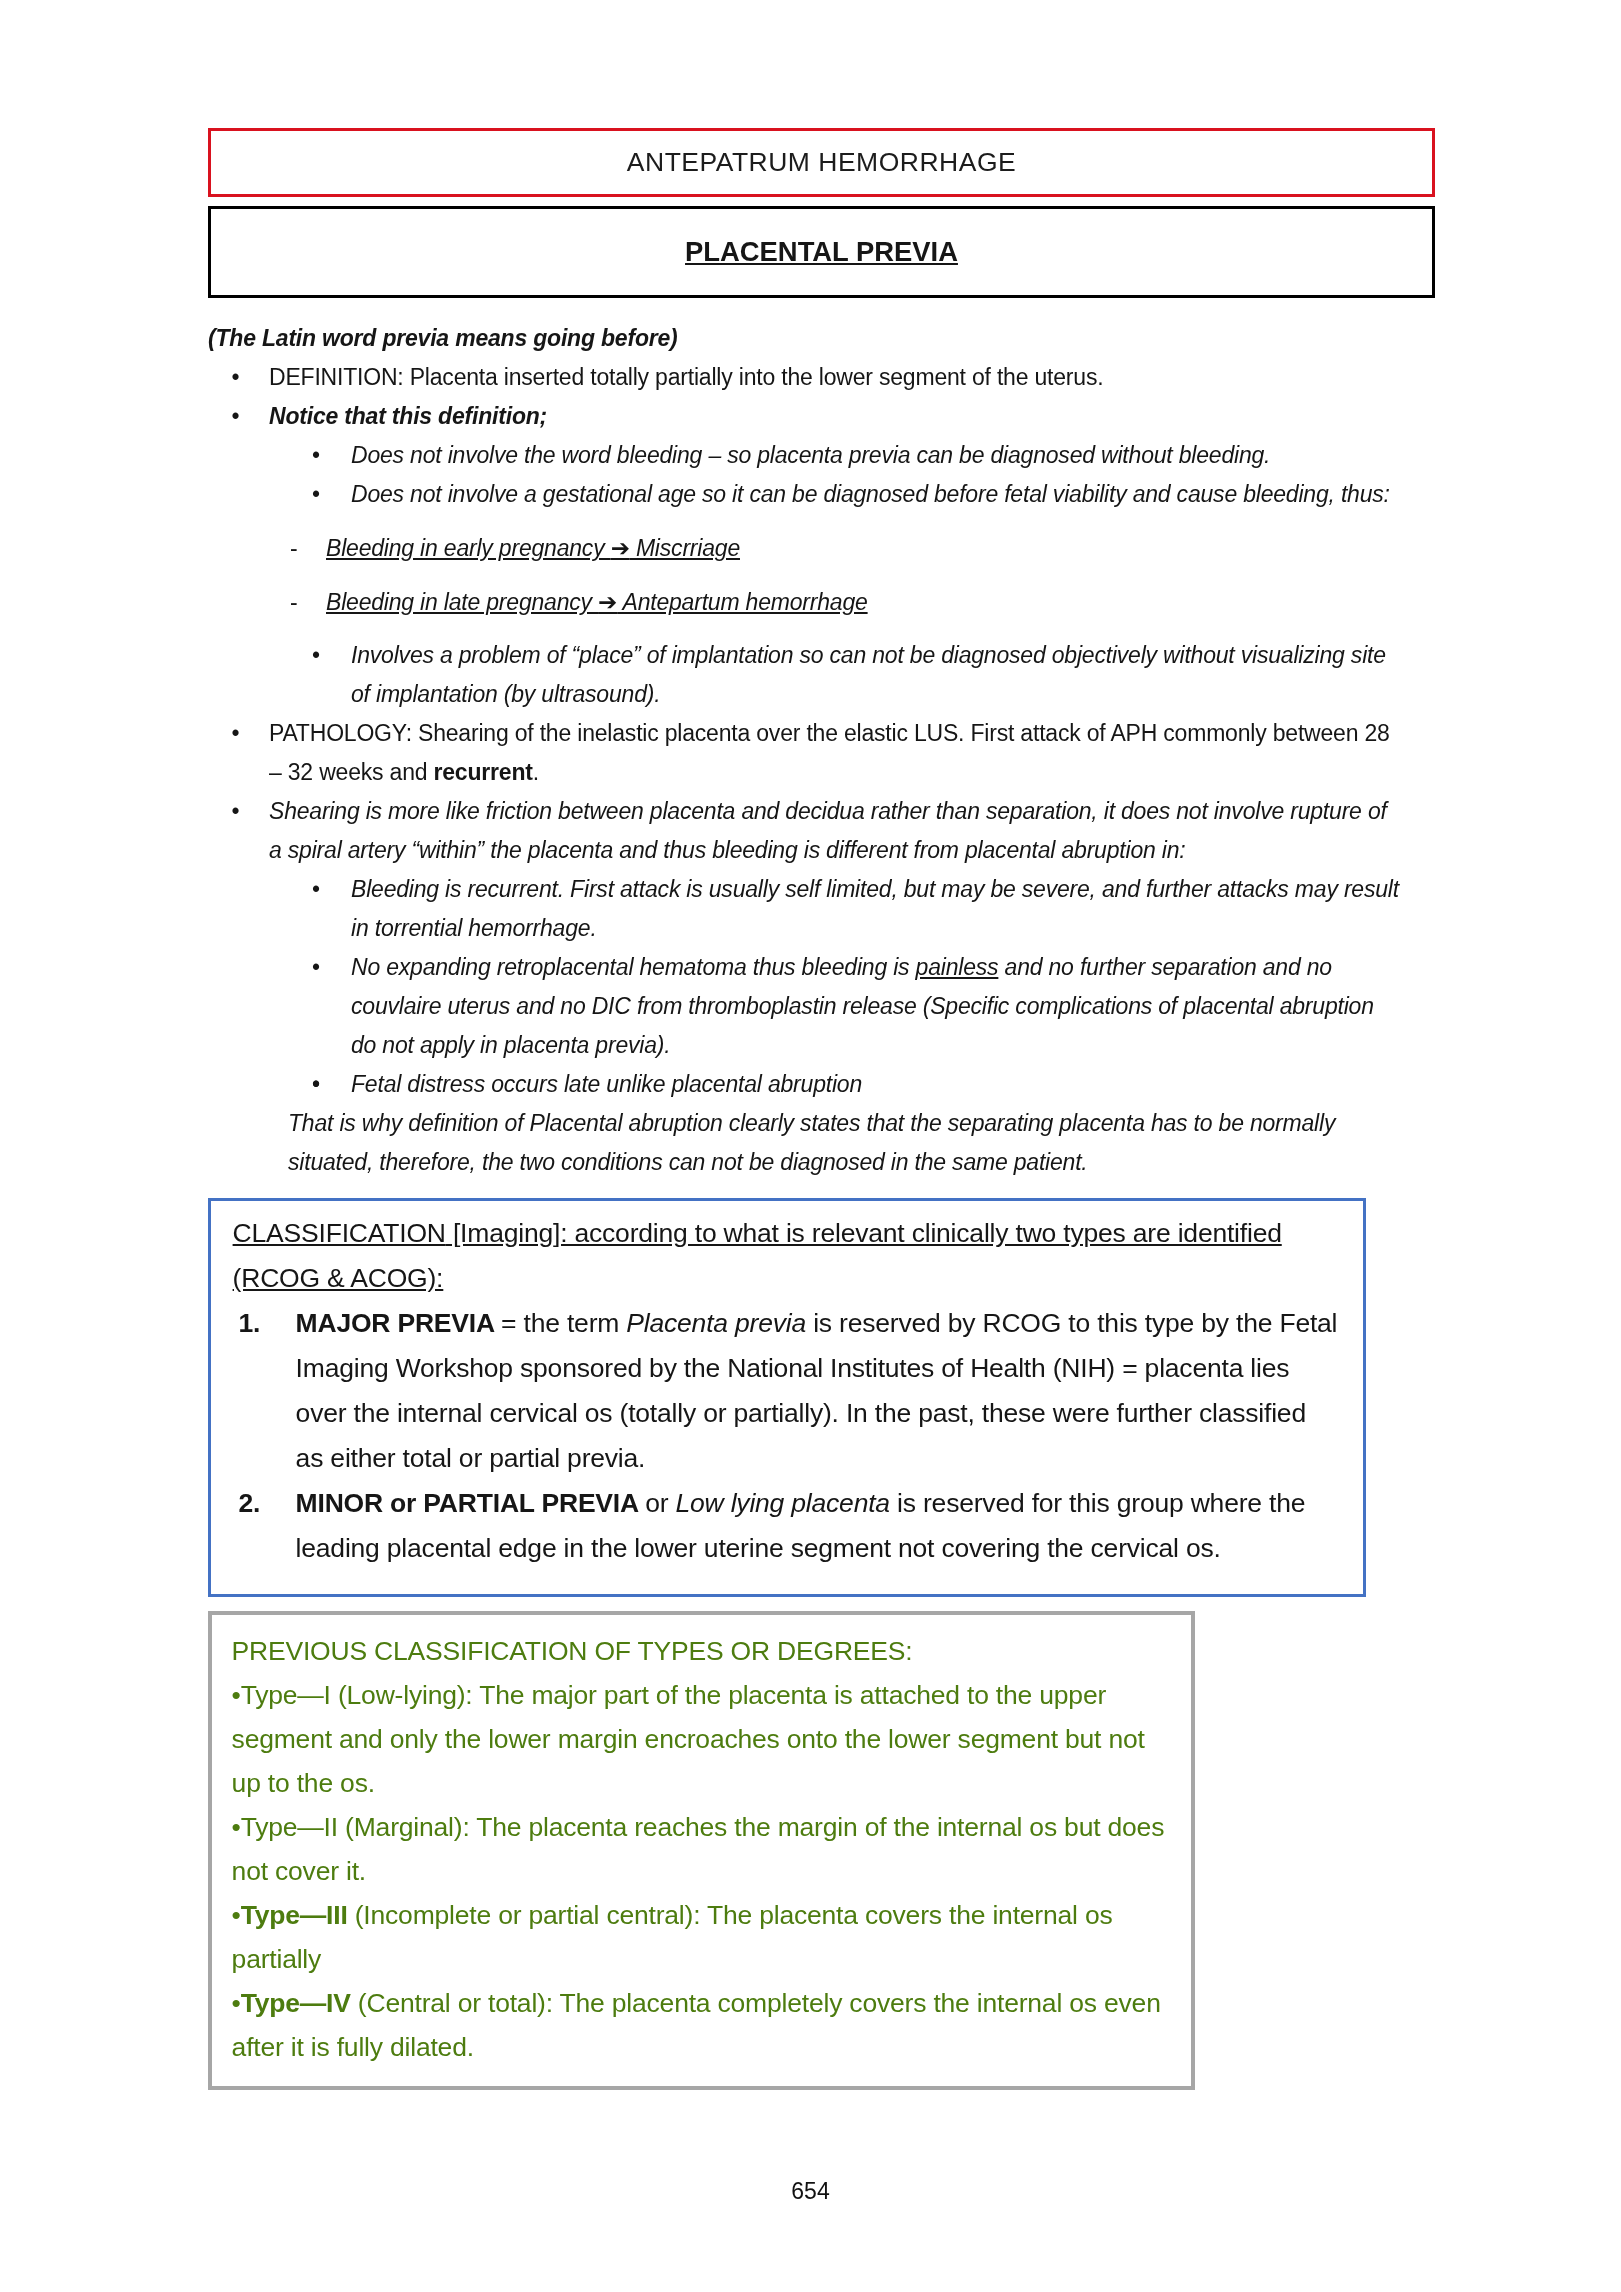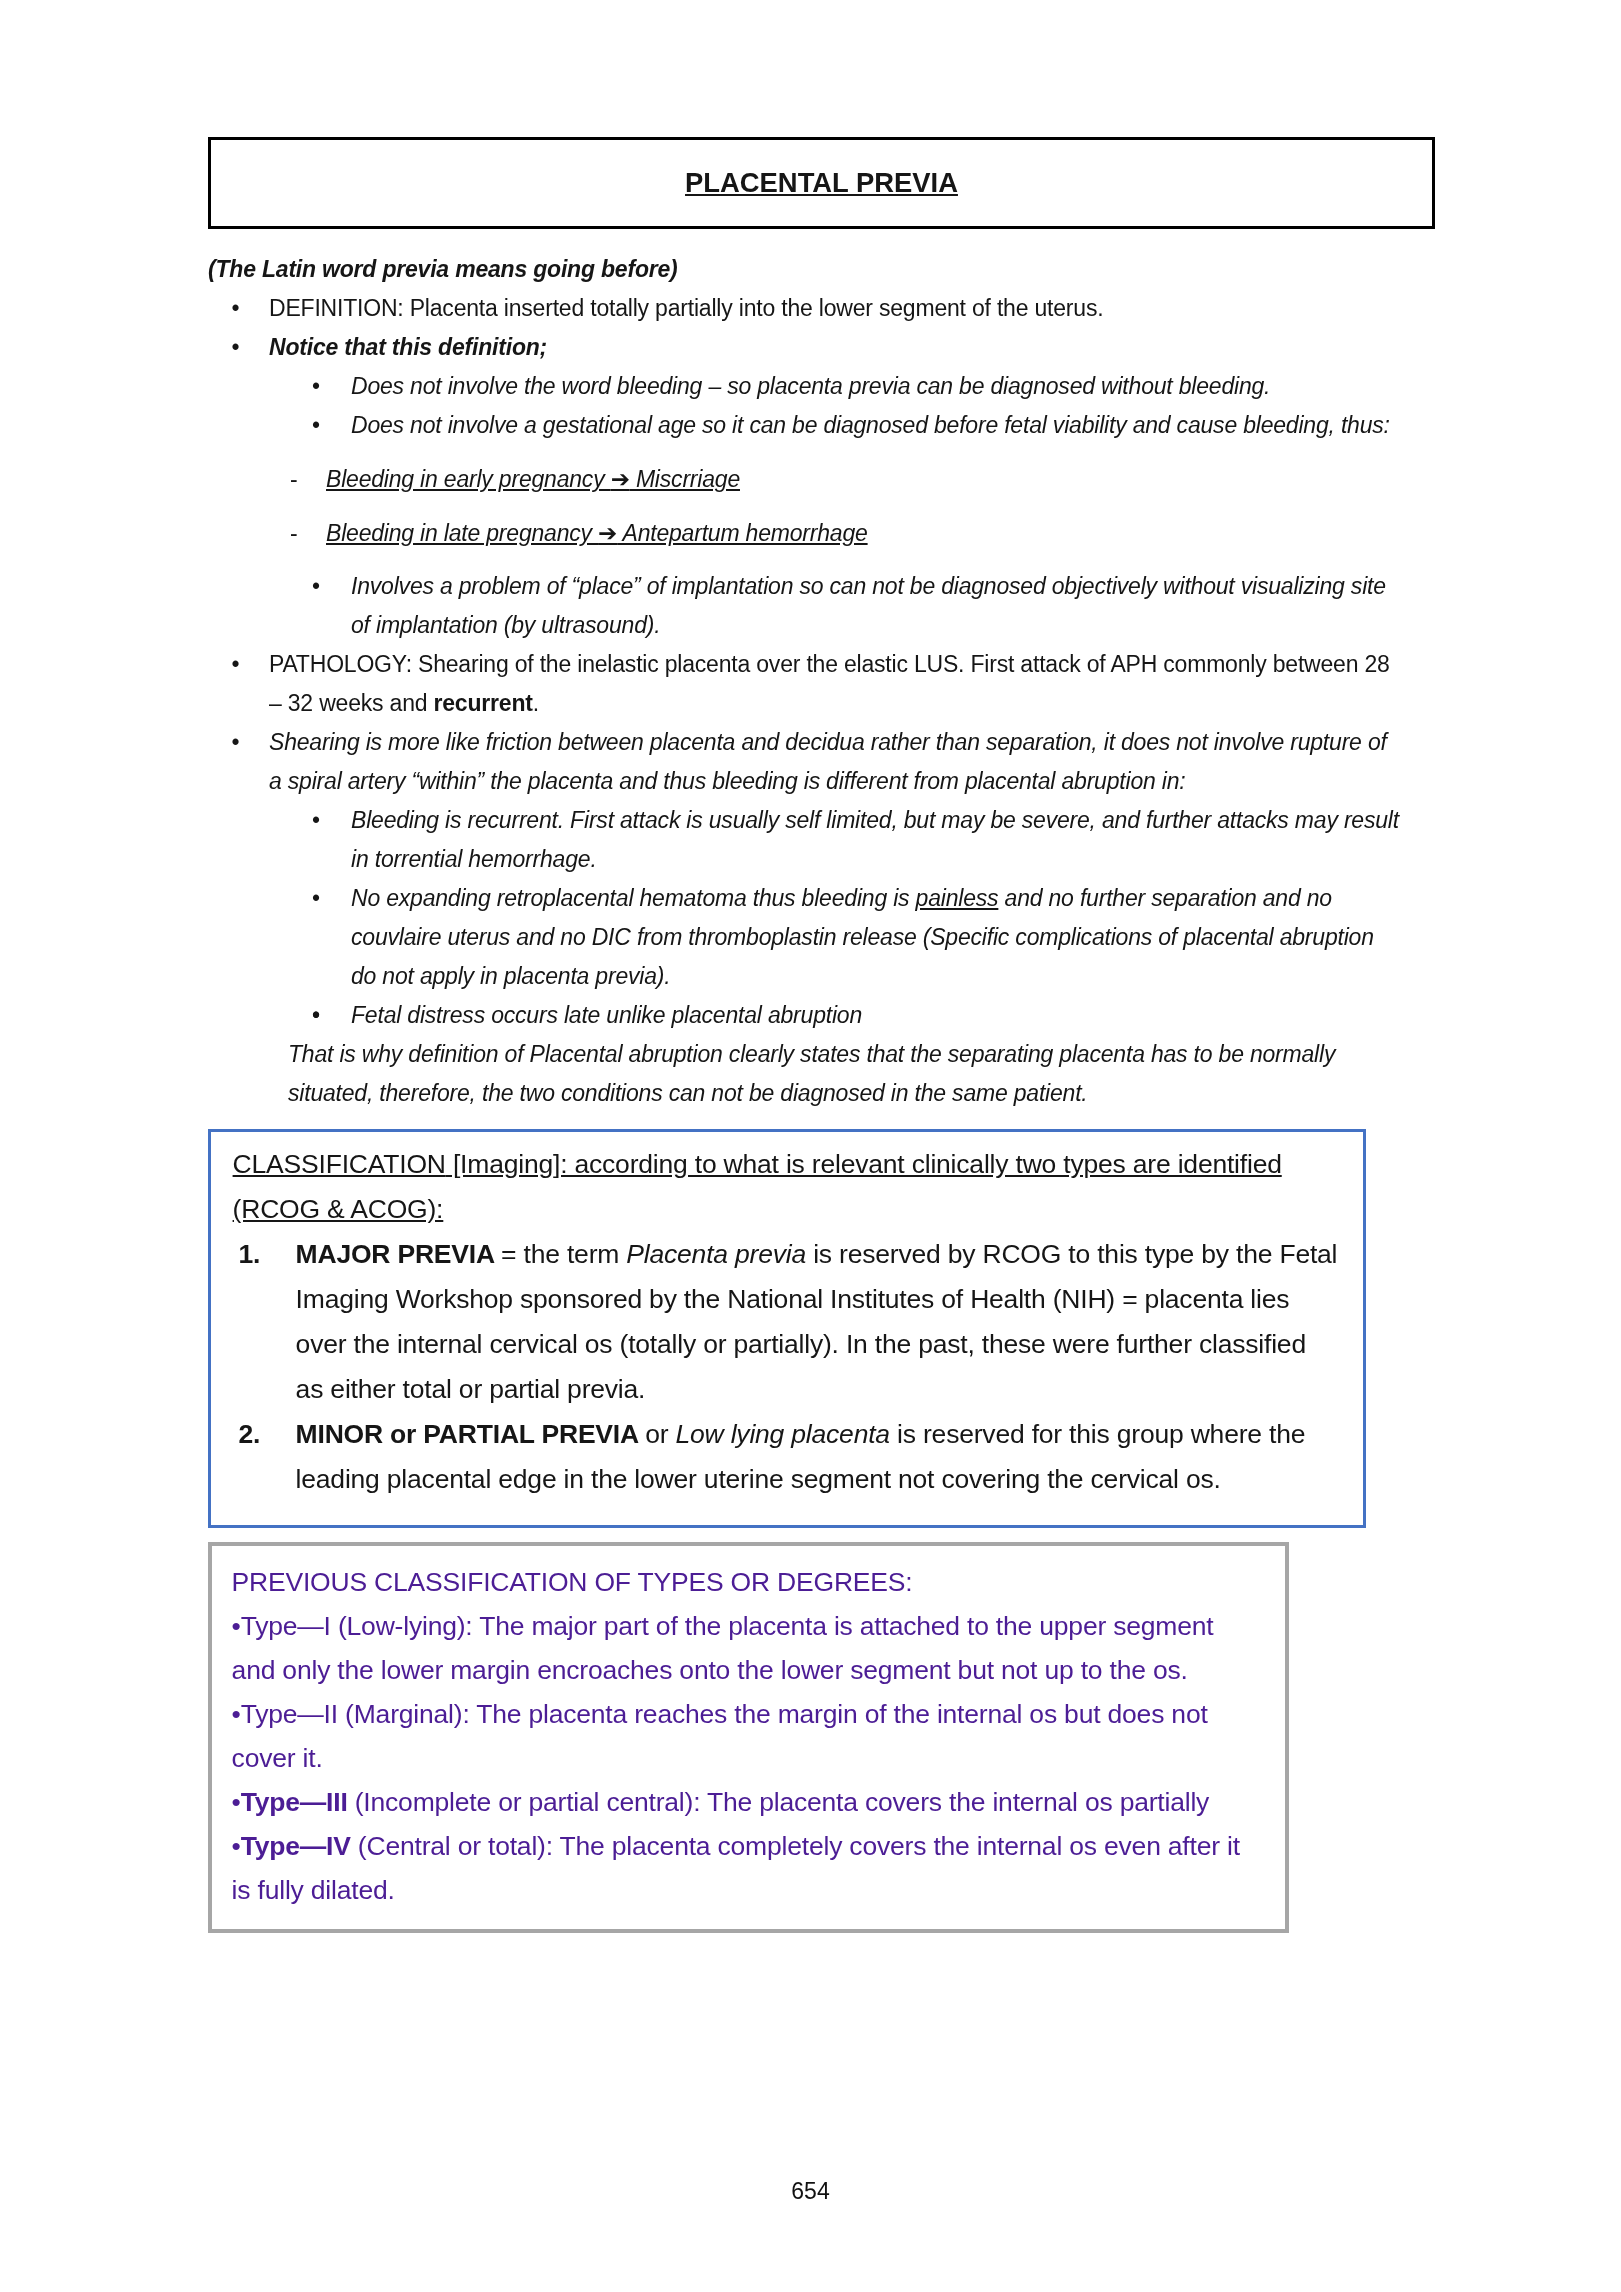--- a/index.html
+++ b/index.html
@@ -78,45 +78,48 @@
     line-height: 45px;
     letter-spacing: -0.2px;
   }
   .classification-heading { text-decoration: underline; }
   .num-item { position: relative; padding-left: 63px; }
   .num-item > .marker { position: absolute; left: 5.9px; top: 0; font-weight: bold; }
 
   .previous-box {
     margin-top: 13.7px;
     border: 4.9px solid #a6a6a6;
-    width: 1081px;
+    width: 987px;
     padding: 13.7px 21.6px 17.6px 19.6px;
     font-size: 26.5px;
     line-height: 44px;
     letter-spacing: -0.2px;
-    color: #4c1d95;
+    color: #4d7c0f;
   }
   .previous-box .type-line { margin: 0; }
 
   .page-number {
     position: absolute;
     left: 0;
     top: 2178px;
     width: 100%;
     text-align: center;
     font-size: 23px;
     color: #111111;
   }
 </style>
 </head>
 <body>
 
 <div class="page">
   <div class="content">
 
+    <div class="banner">
+      <span>ANTEPATRUM HEMORRHAGE</span>
+    </div>
 
     <div class="title-box">
       <span class="title-text">PLACENTAL PREVIA</span>
     </div>
 
     <div class="body-text">
 
       <div class="bi">(The Latin word previa means going before)</div>
 
       <div class="li1">

